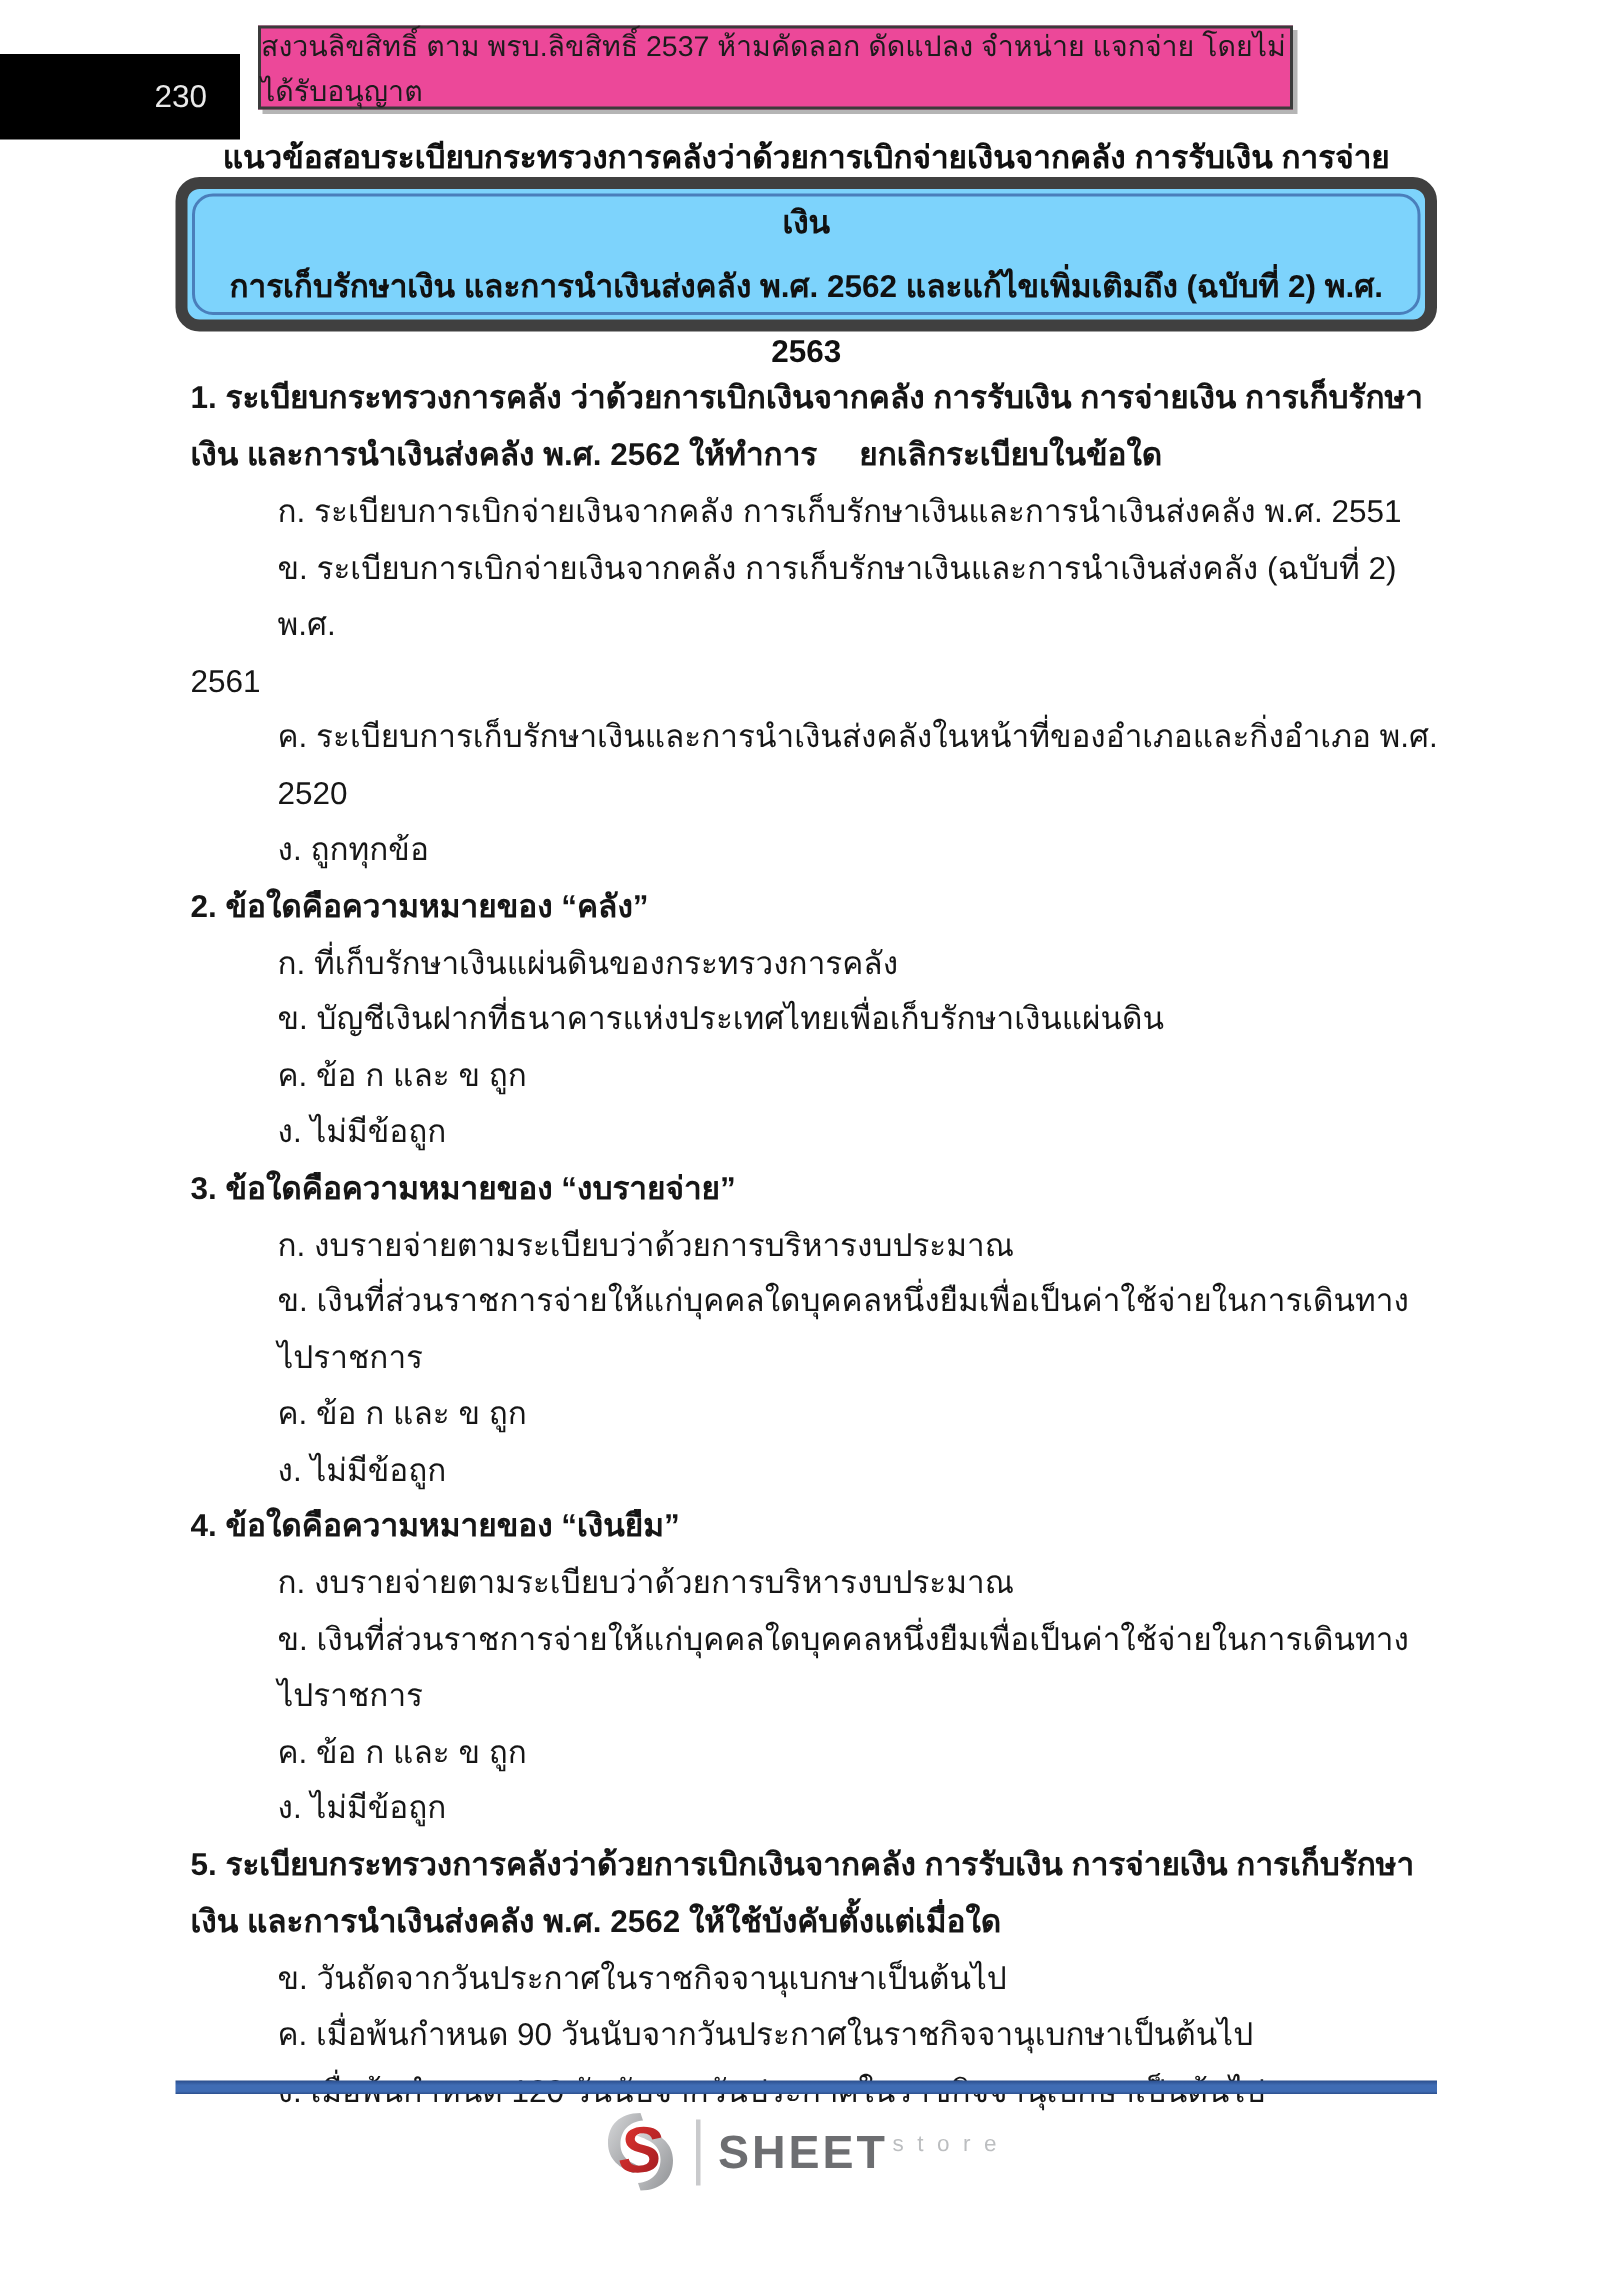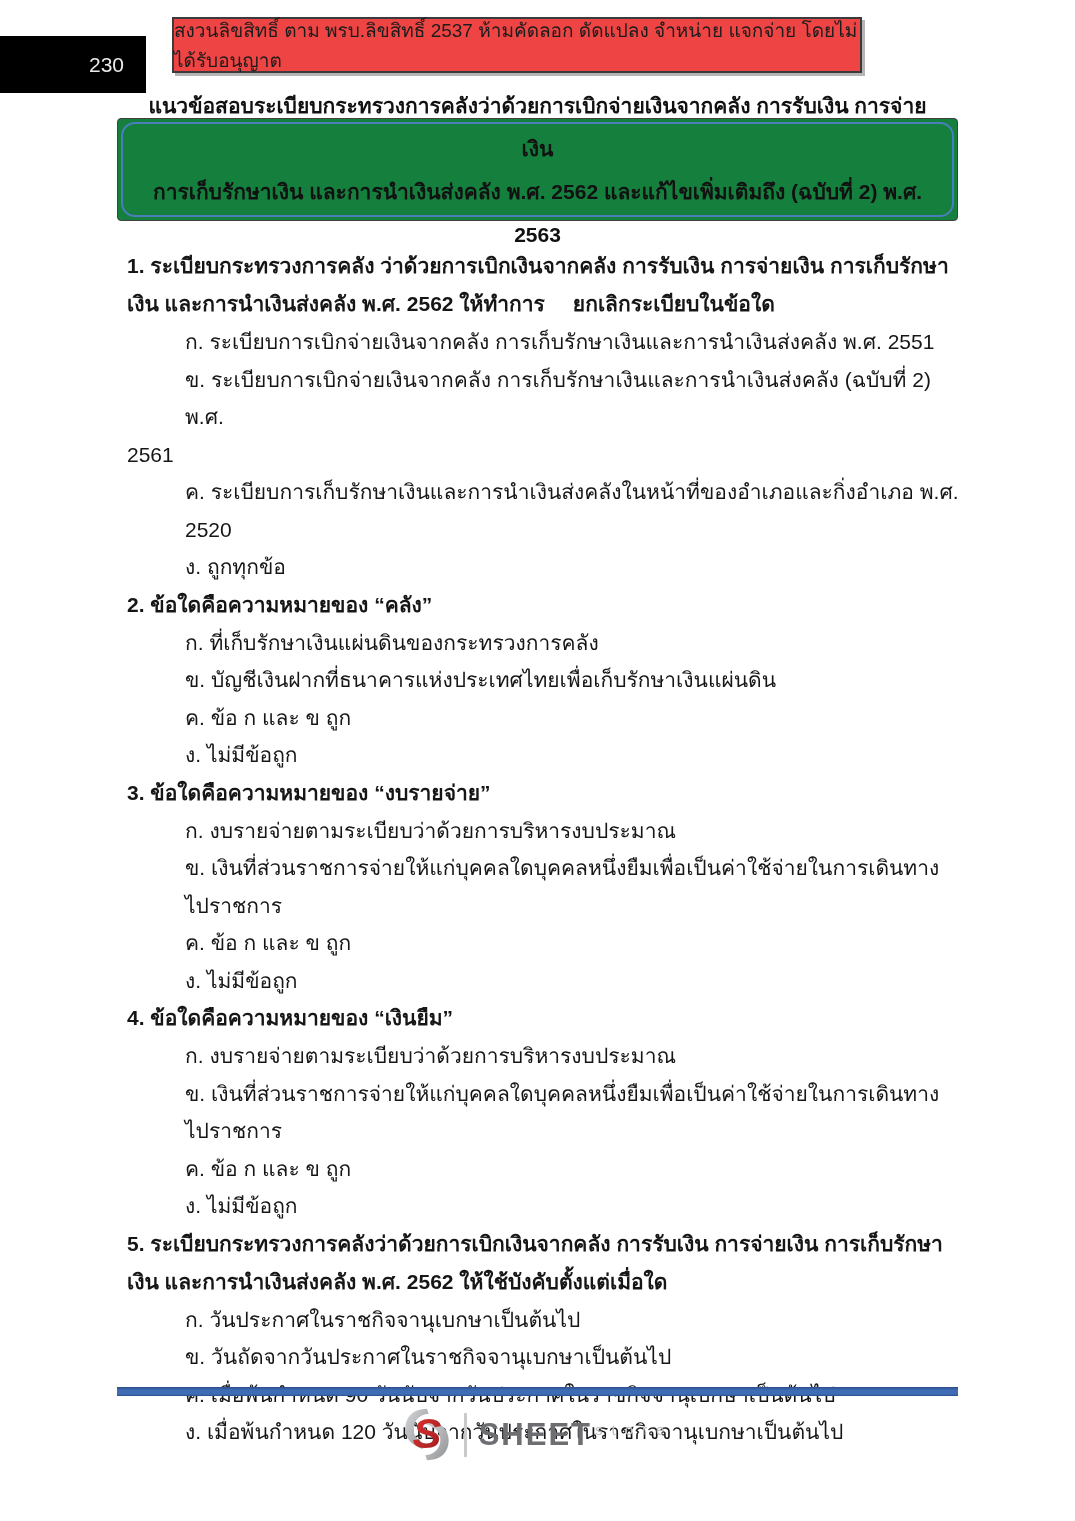--- a/index.html
+++ b/index.html
@@ -8,21 +8,21 @@
     position: relative;
     width: 1075px;
     height: 1521px;
     background: #ffffff;
     overflow: hidden;
   }
   
   .page-number-box {
     position: absolute;
     left: 0; top: 36px;
-    width: 146px; height: 57px;
+    width: 160px; height: 57px;
     background: #000000;
     color: #e9e9e9;
     display: flex;
     align-items: center;
     justify-content: flex-end;
     padding-right: 22px;
     box-sizing: border-box;
     font-size: 21px;
   }
   
@@ -31,31 +31,31 @@
     left: 172px; top: 17px;
     width: 690px; height: 56px;
     border: 2px solid #3b3b3b;
     box-shadow: 3px 3px 0 rgba(120,120,120,.55);
     box-sizing: border-box;
     display: flex;
     align-items: center;
     justify-content: center;
     font-size: 19px;
     color: #1c1c1c;
-    background: #ef4444;
+    background: #ec4899;
   }
   
   .title-box-outer {
     position: absolute;
     left: 117px; top: 118px;
     width: 841px; height: 103px;
-    border: 1px solid #404040;
-    border-radius: 4px;
+    border: 8px solid #404040;
+    border-radius: 16px;
     box-sizing: border-box;
-    background: #15803d;
+    background: #7dd3fc;
   }
   .title-box-inner {
     position: absolute;
     inset: 3px;
     border: 2px solid #4a7ebb;
     border-radius: 14px;
     display: flex;
     flex-direction: column;
     align-items: center;
     justify-content: center;
@@ -172,21 +172,20 @@
       </div>
       <div class="question">
         <div class="q-heading"><span>4. ข้อใดคือความหมายของ “เงินยืม”</span></div>
         <div class="option">ก. งบรายจ่ายตามระเบียบว่าด้วยการบริหารงบประมาณ</div>
         <div class="option">ข. เงินที่ส่วนราชการจ่ายให้แก่บุคคลใดบุคคลหนึ่งยืมเพื่อเป็นค่าใช้จ่ายในการเดินทางไปราชการ</div>
         <div class="option">ค. ข้อ ก และ ข ถูก</div>
         <div class="option">ง. ไม่มีข้อถูก</div>
       </div>
       <div class="question">
         <div class="q-heading"><span>5. ระเบียบกระทรวงการคลังว่าด้วยการเบิกเงินจากคลัง การรับเงิน การจ่ายเงิน การเก็บรักษาเงิน และการนำเงินส่งคลัง พ.ศ. 2562 ให้ใช้บังคับตั้งแต่เมื่อใด</span></div>
-        <div class="option">ก. วันประกาศในราชกิจจานุเบกษาเป็นต้นไป</div>
         <div class="option">ข. วันถัดจากวันประกาศในราชกิจจานุเบกษาเป็นต้นไป</div>
         <div class="option">ค. เมื่อพ้นกำหนด 90 วันนับจากวันประกาศในราชกิจจานุเบกษาเป็นต้นไป</div>
         <div class="option">ง. เมื่อพ้นกำหนด 120 วันนับจากวันประกาศในราชกิจจานุเบกษาเป็นต้นไป</div>
       </div>
     </div>
 
   <div class="footer-rule"></div>
 
   <div class="logo">
     <svg class="logo-icon" viewBox="0 0 60 66" xmlns="http://www.w3.org/2000/svg">

